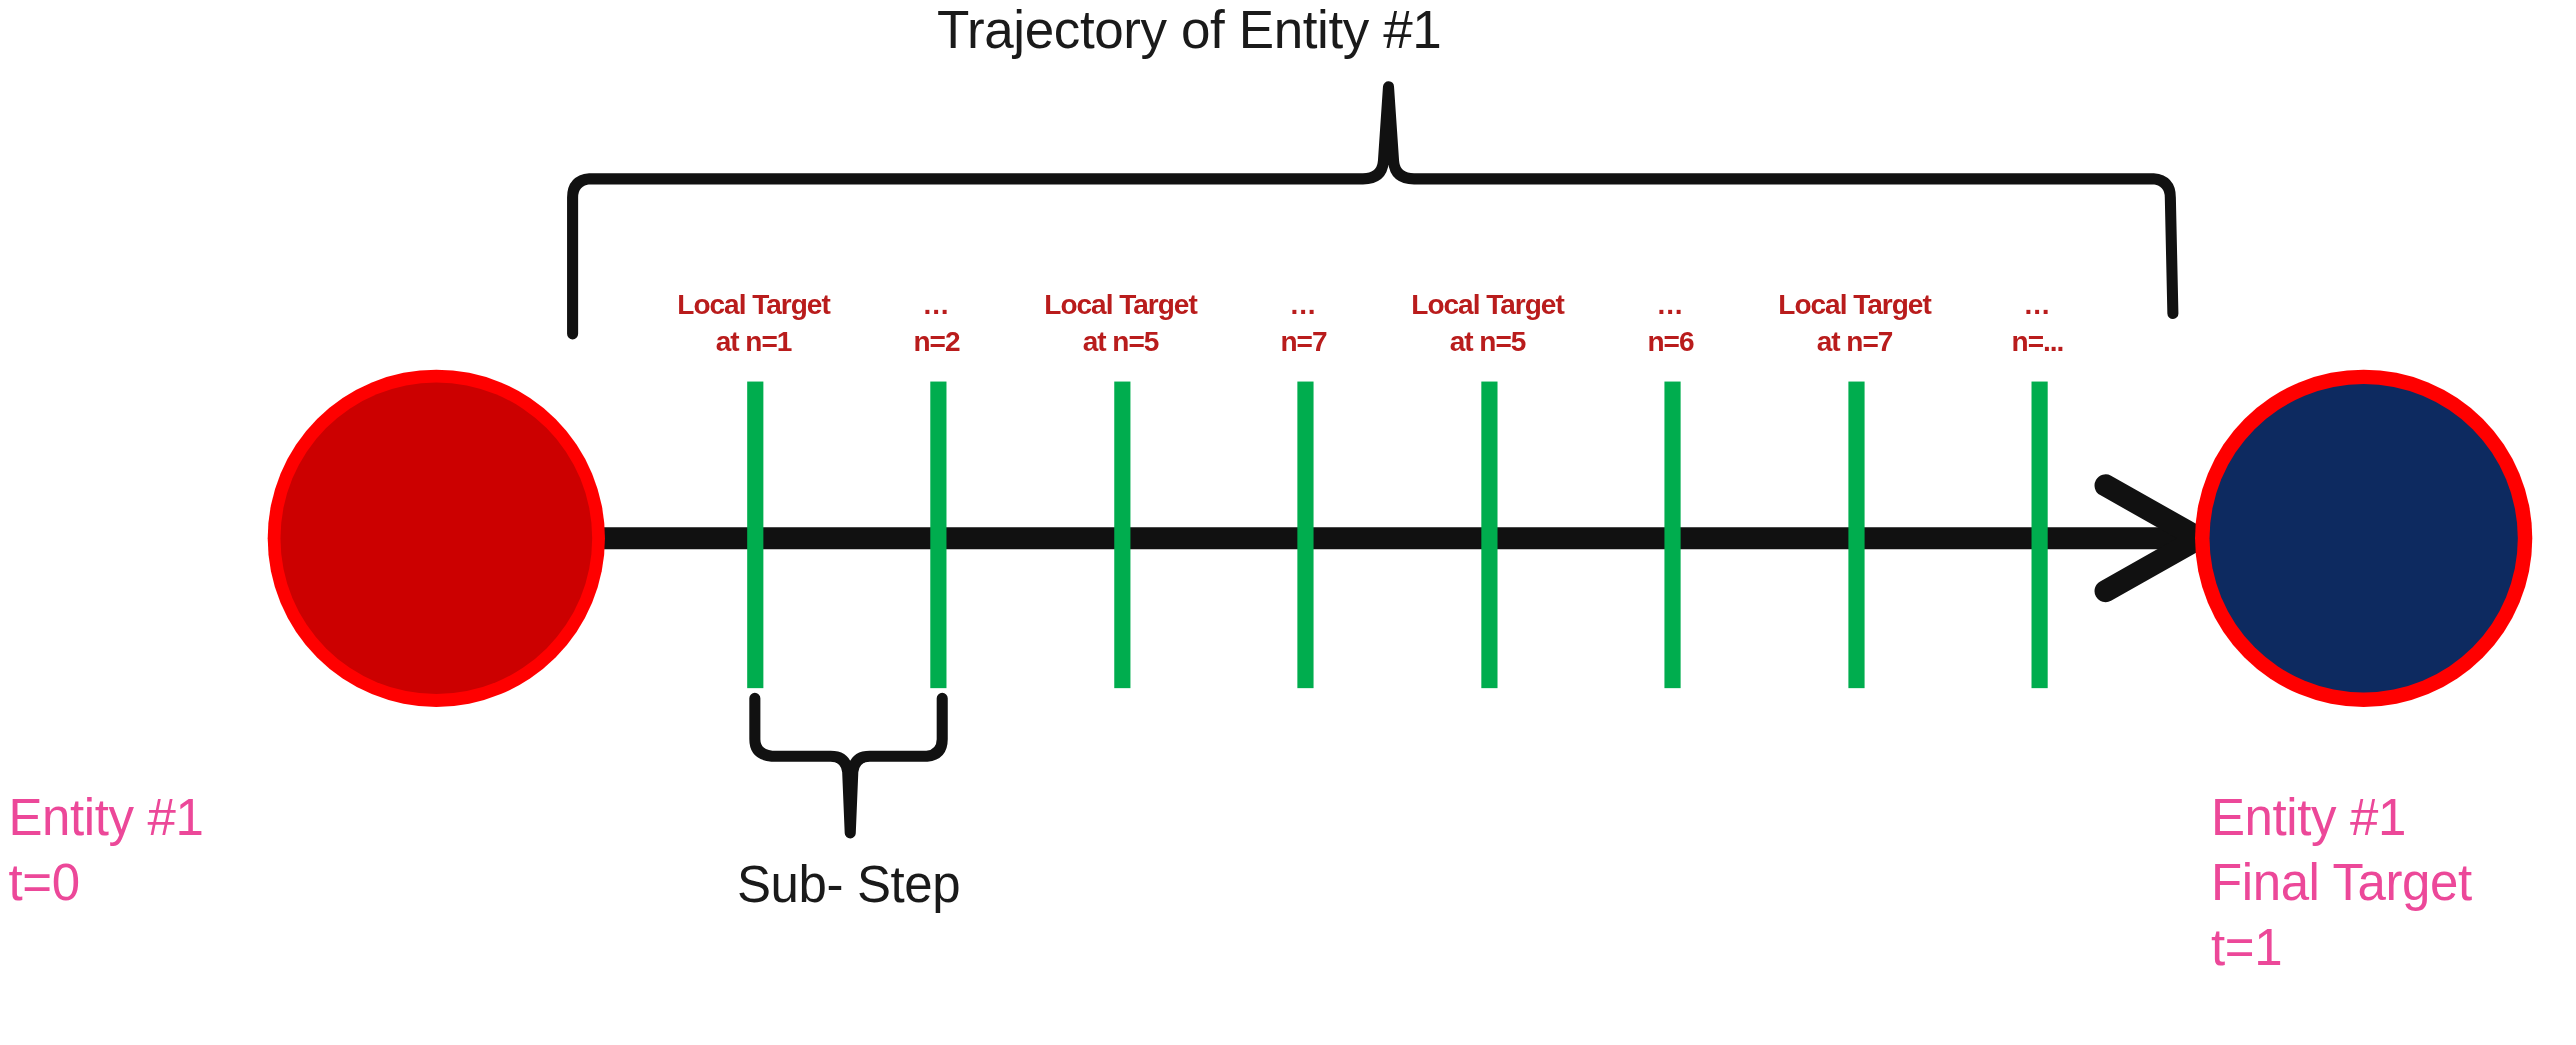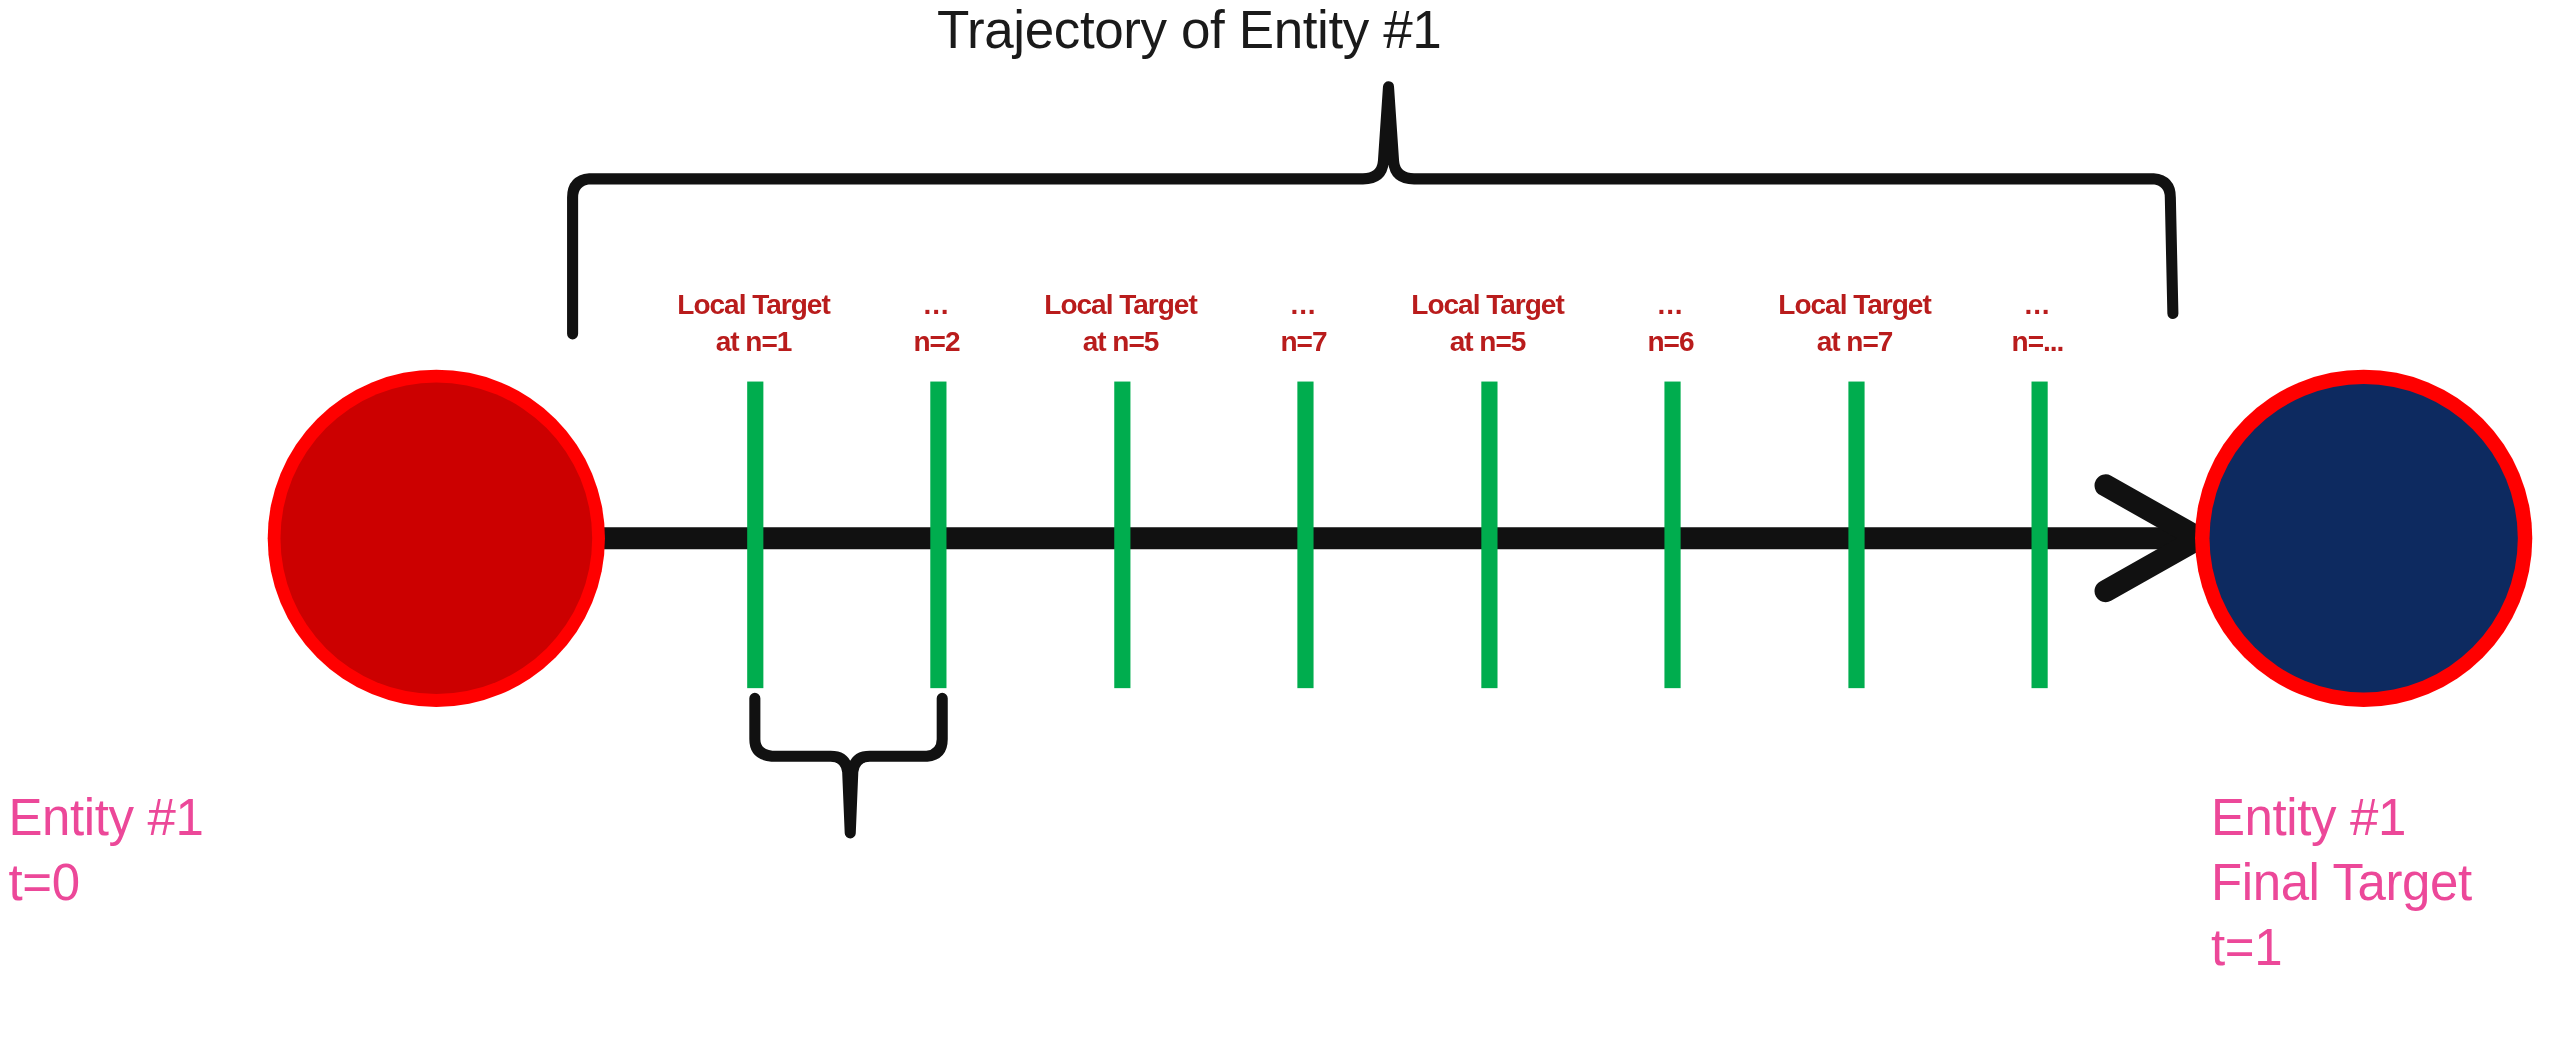--- a/index.html
+++ b/index.html
@@ -191,20 +191,21 @@
       <span class="l1">Local Target</span>
       <span class="l2">at n=7</span>
     </div>
 
     <div class="ticklabel ellipsis" style="left:2038px;">
       <span class="l1">...</span>
       <span class="l2">n=...</span>
     </div>
   </div>
 
+  <div class="substep">Sub- Step</div>
 
   <div class="caption left">
     <span>Entity #1</span>
     <span>t=0</span>
   </div>
 
   <div class="caption right">
     <span>Entity #1</span>
     <span>Final Target</span>
     <span>t=1</span>

